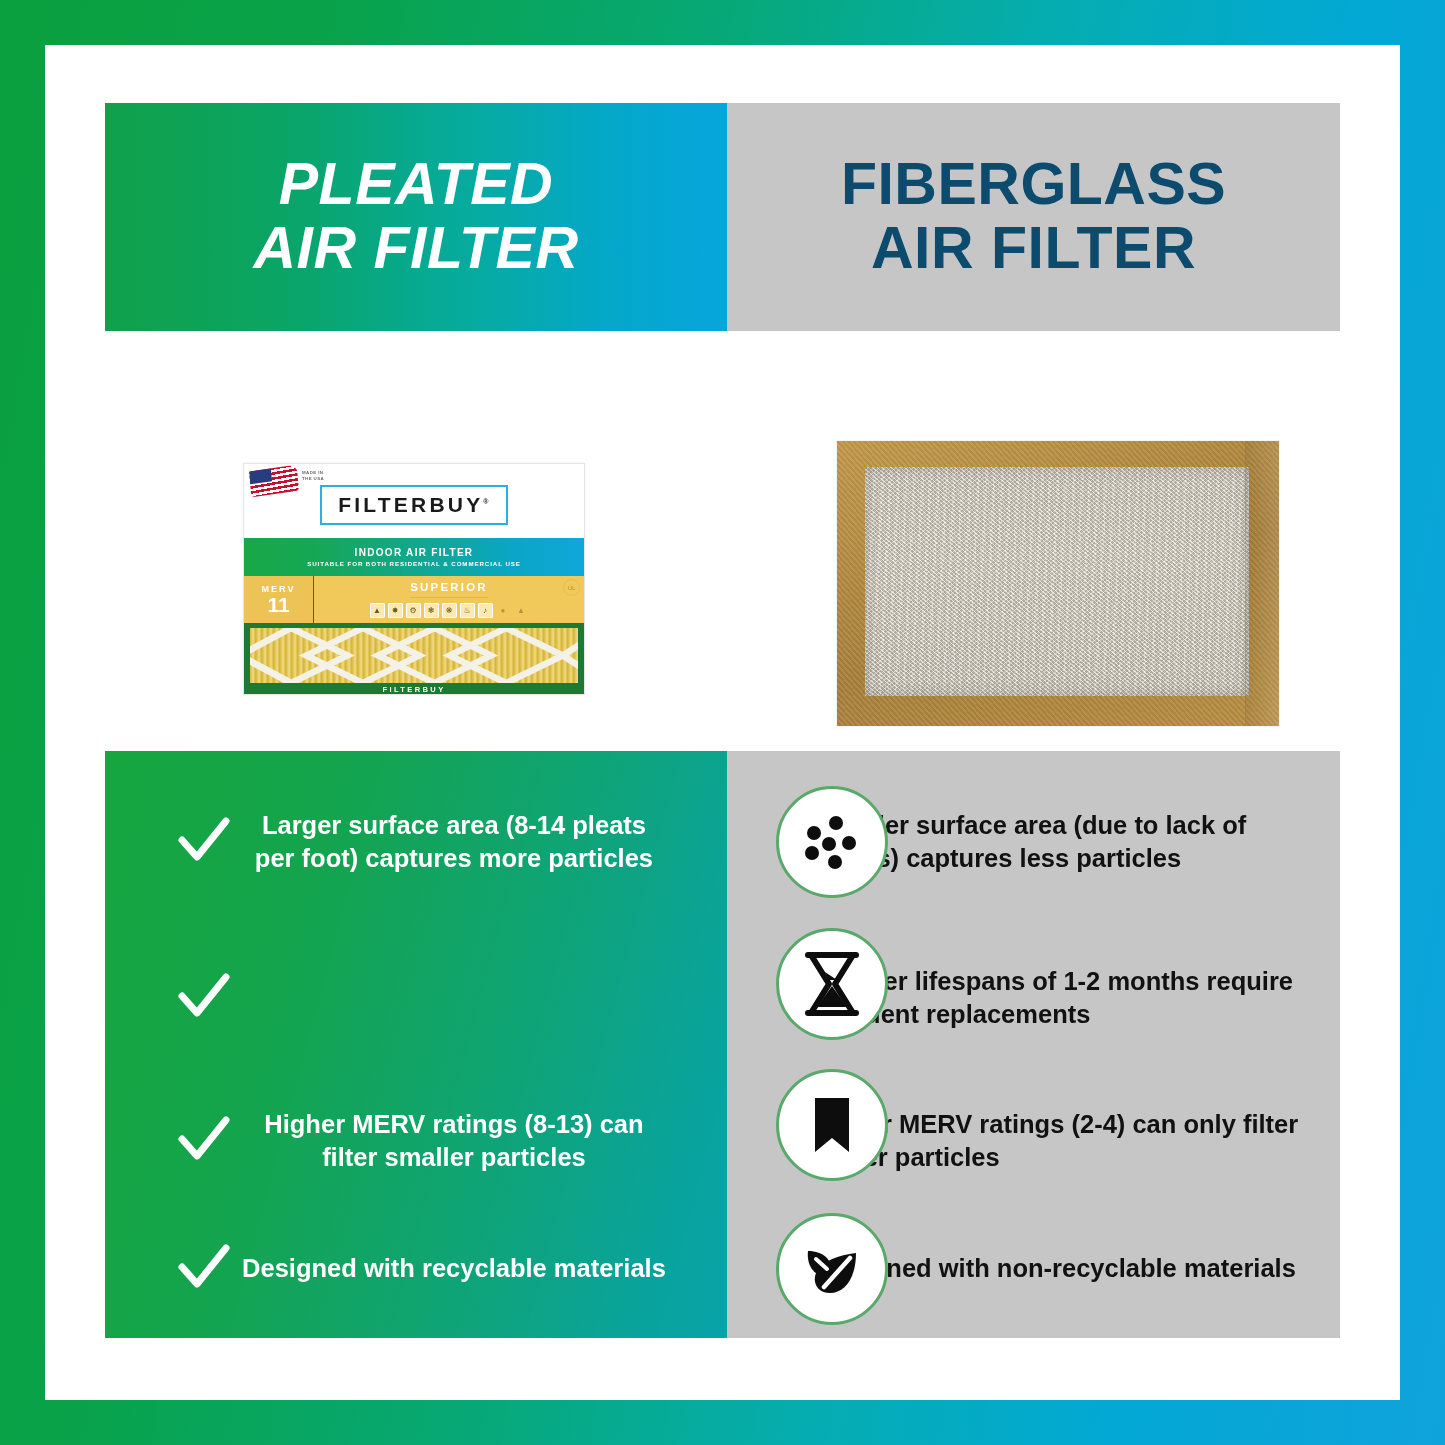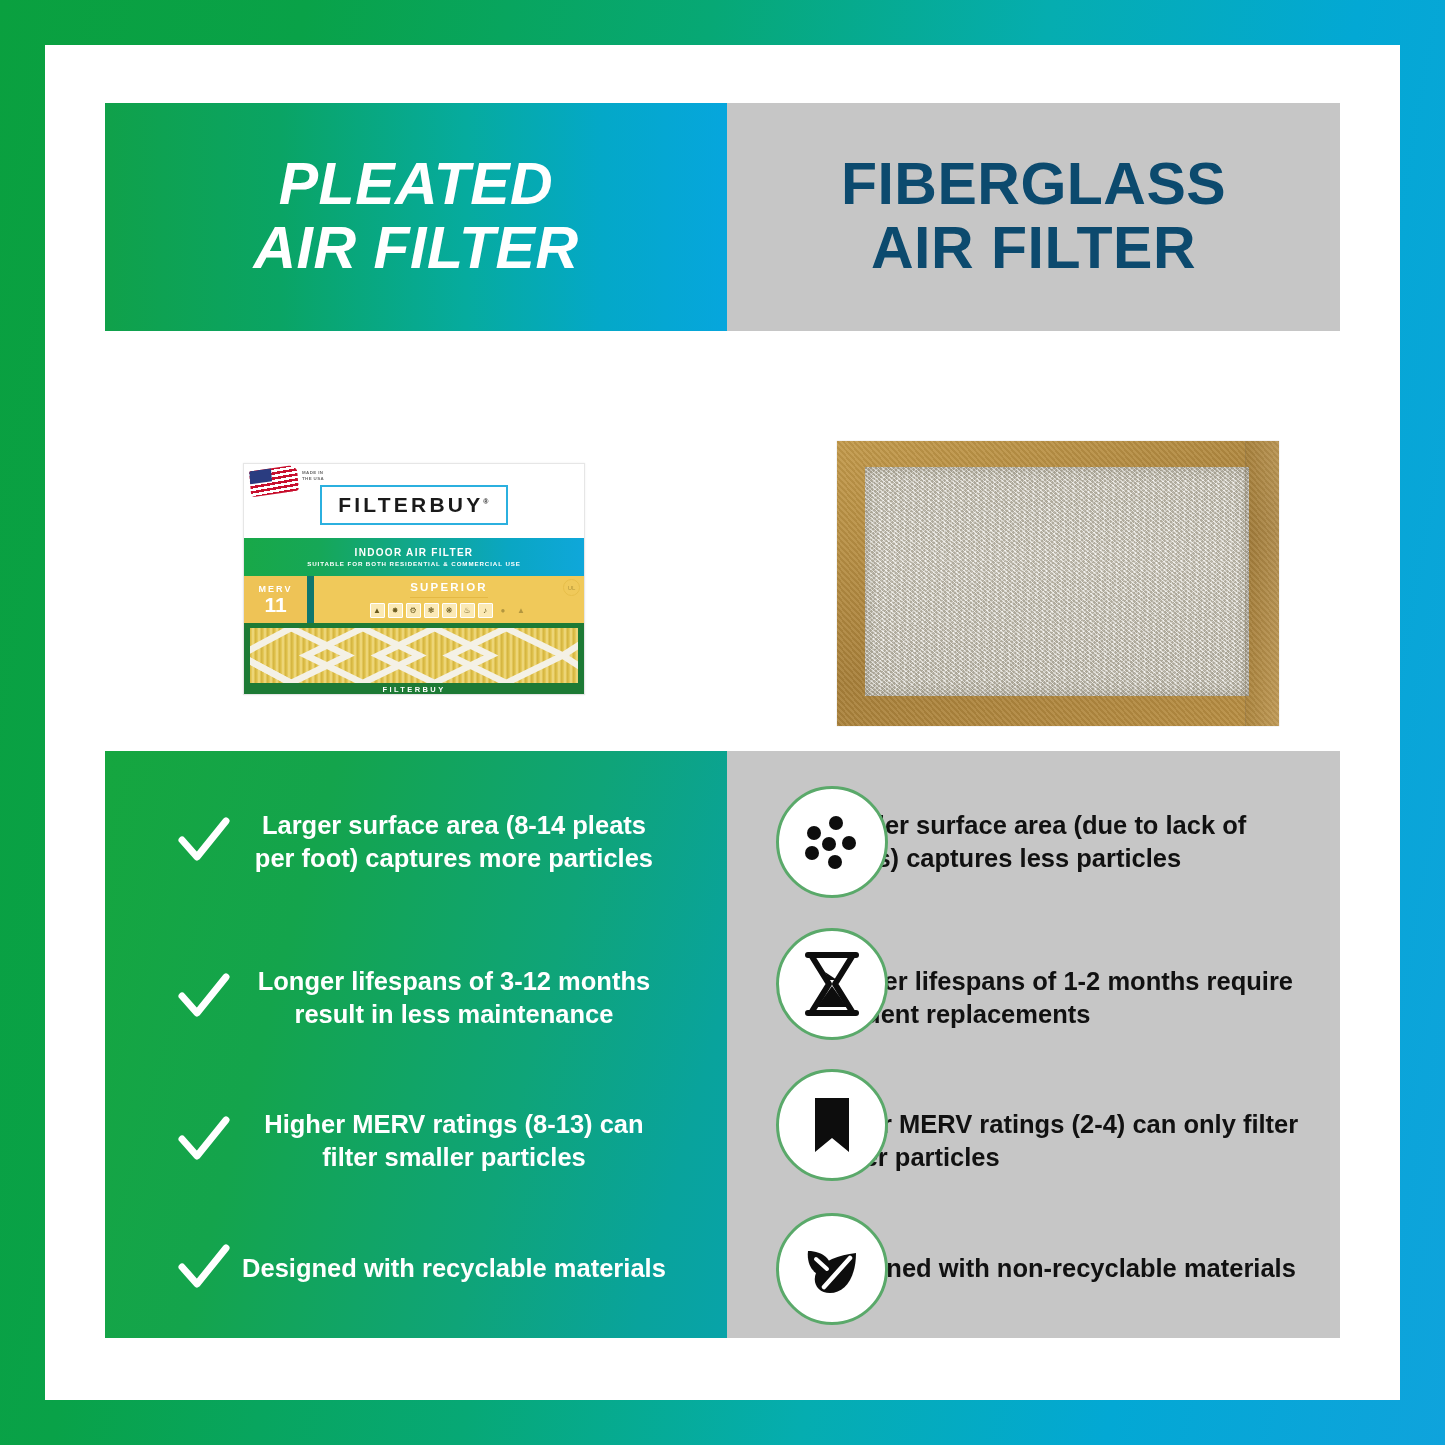--- a/index.html
+++ b/index.html
@@ -131,21 +131,21 @@
 
   .fb-mid {
     position: relative;
     height: 47px;
     background: #f0c95a;
     display: flex;
   }
   .fb-merv {
     width: 70px;
     background: #eec356;
-    border-right: 7px solid #0f766e;
+    border-right: 1px solid #0f766e;
     color: #ffffff;
     display: flex; flex-direction: column;
     align-items: center; justify-content: center;
   }
   .fb-merv-label { font-size: 9px; font-weight: 800; letter-spacing: 2px; }
   .fb-merv-num { font-size: 21px; font-weight: 800; line-height: 1; }
   .fb-mid-main { flex: 1; display: flex; flex-direction: column; align-items: center; }
   .fb-superior {
     height: 22px;
     display: flex; align-items: center; justify-content: center;
@@ -415,21 +415,20 @@
         </svg>
       </div>
 
       <div class="feat-row" style="top:182px; height:130px;">
         <div class="feat-left">
           <span class="check">
             <svg width="58" height="58" viewBox="0 0 58 58" aria-hidden="true">
               <path d="M7 27 L22 44 L51 8" fill="none" stroke="#ffffff" stroke-width="7" stroke-linecap="round" stroke-linejoin="round"></path>
             </svg>
           </span>
-          <span class="feat-text">Longer lifespans of 3-12 months result in less maintenance</span>
         </div>
         <div class="feat-right">
           <span class="feat-text">Shorter lifespans of 1-2 months require frequent replacements</span>
         </div>
       </div>
       <div class="feat-icon" style="top:177px;">
         <svg width="74" height="74" viewBox="0 0 74 74" aria-hidden="true">
           <path d="M16 8 H58 L40 37 L58 66 H16 L34 37 Z" fill="none" stroke="#0d0d0d" stroke-width="6" stroke-linejoin="round"></path>
           <path d="M22 60 H52 L37 39 Z" fill="#0d0d0d"></path>
           <path d="M30 25 L42 33 L34 33 Z" fill="#0d0d0d"></path>

